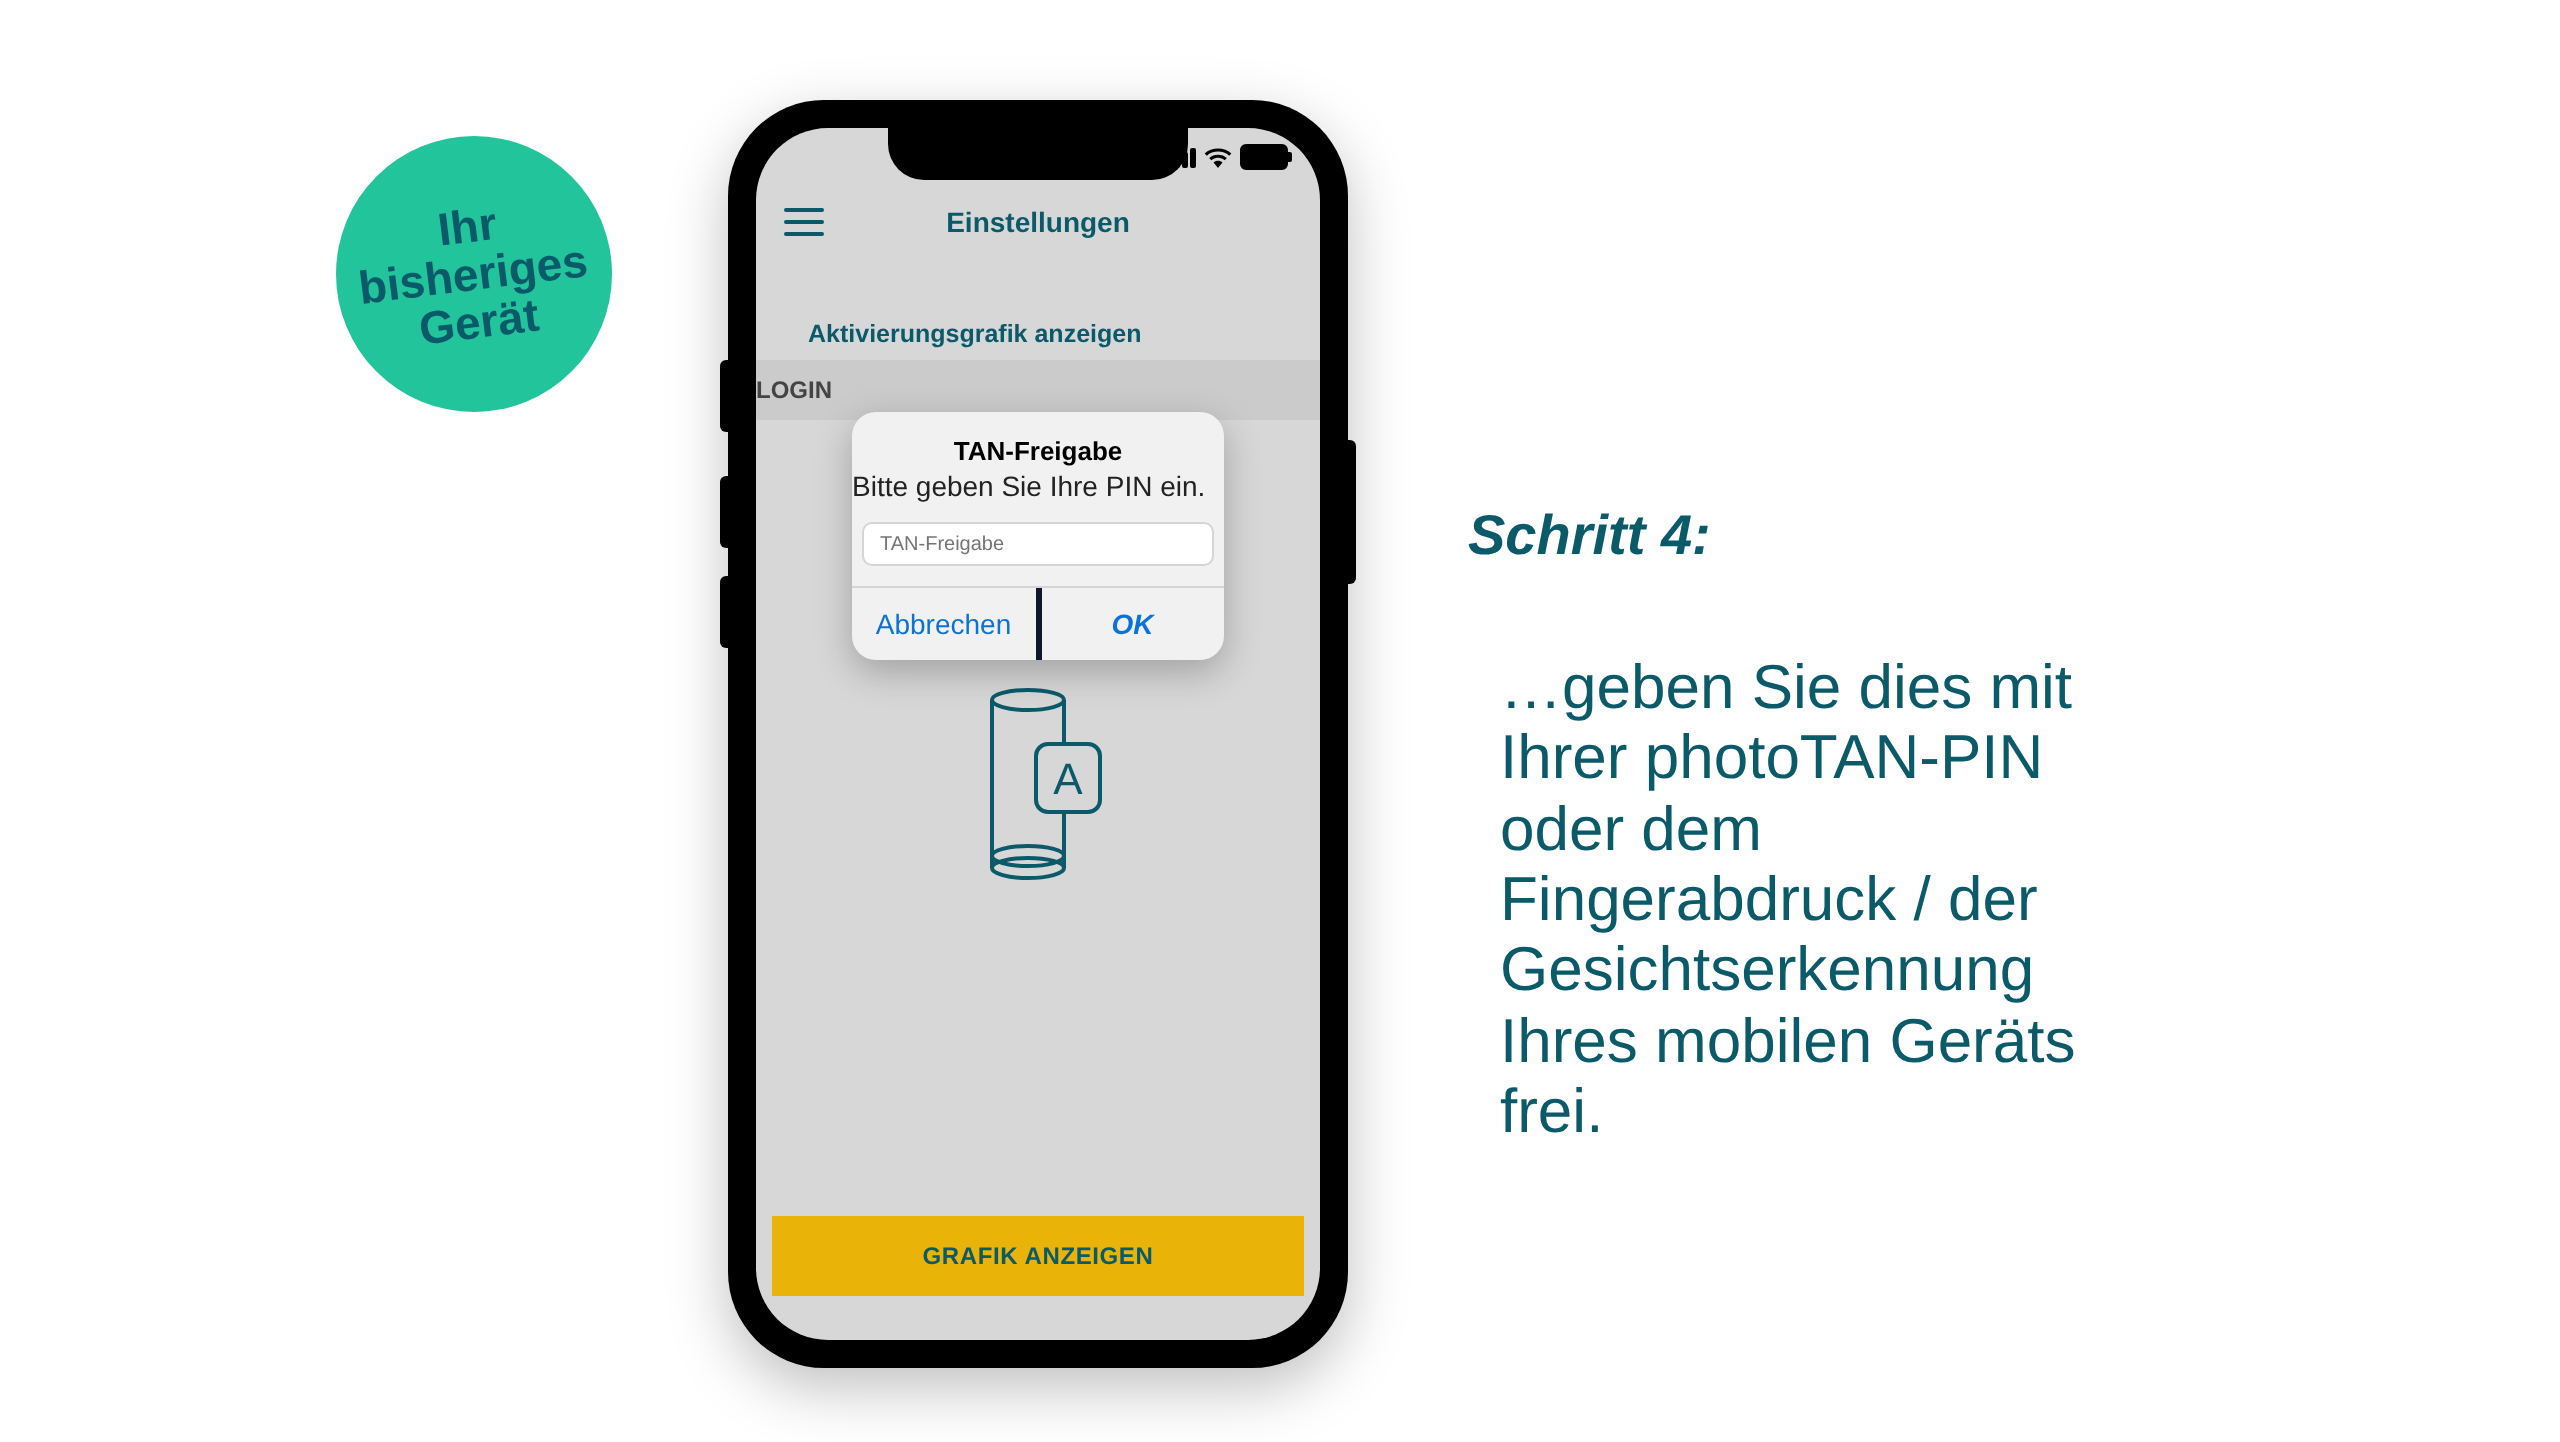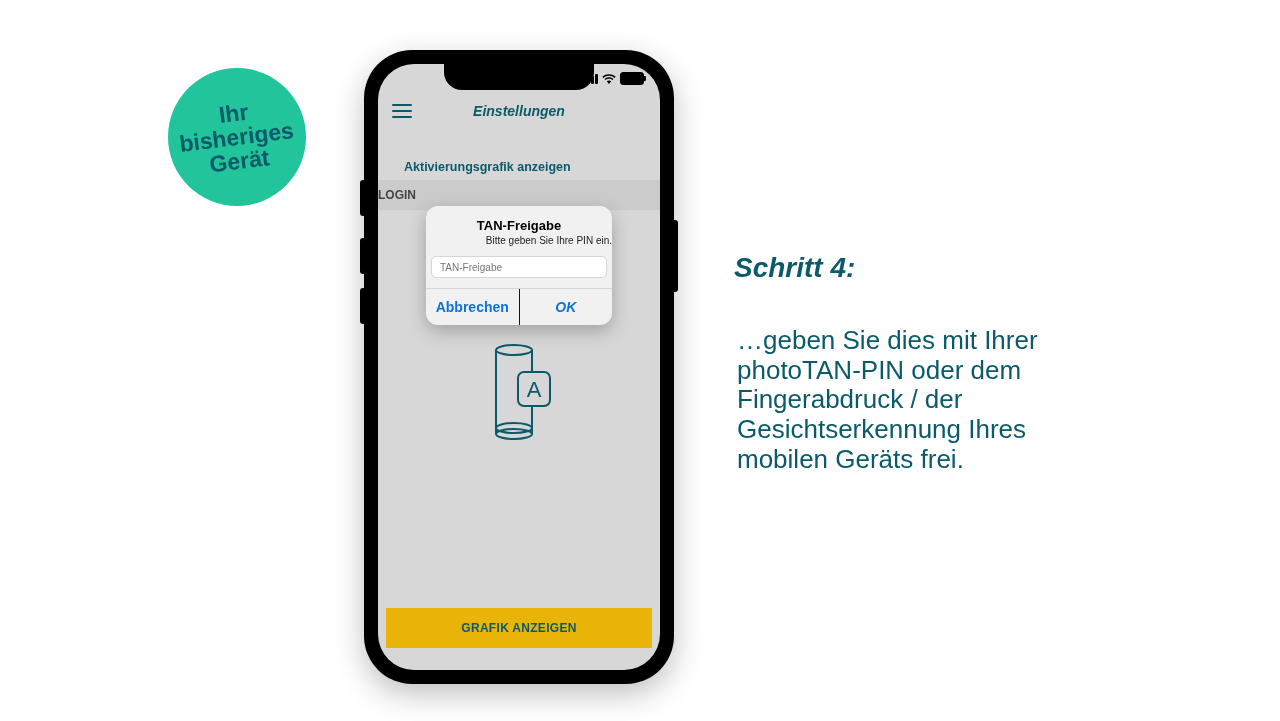--- a/index.html
+++ b/index.html
@@ -43,24 +43,24 @@
     width: 330px;
     color: #0a5a6a;
   }
   .step-title {
     font-size: 28px;
     font-weight: 700;
     margin: 0 0 42px 0;
     font-style: italic;
   }
   .step-body {
-    font-size: 26px;
+    font-size: 31px;
     font-weight: 500;
     line-height: 1.14;
-    margin: 3px;
+    margin: 16px;
   }
 
   
   .phone {
     position: absolute;
     left: 364px;
     top: 50px;
     width: 310px;
     height: 634px;
     background: #000;
@@ -182,21 +182,20 @@
     height: 2px;
     background: #0a5a6a;
     border-radius: 1px;
   }
   .header-title {
     width: 100%;
     text-align: center;
     color: #0a5a6a;
     font-size: 14px;
     font-weight: 600;
-    font-style: italic;
   }
 
   .section-label {
     position: absolute;
     top: 96px;
     left: 26px;
     color: #0a5a6a;
     font-size: 12.5px;
     font-weight: 700;
   }
@@ -230,22 +229,22 @@
     z-index: 20;
   }
   .dialog-title {
     text-align: center;
     font-size: 13px;
     font-weight: 700;
     color: #000;
     margin-top: 12px;
   }
   .dialog-sub {
-    text-align: right;
-    font-size: 10px;
+    text-align: left;
+    font-size: 14px;
     color: #222;
     margin-top: 2px;
     margin-bottom: 10px;
   }
   .pin-input {
     display: block;
     margin: 0 auto 10px auto;
     width: 176px;
     height: 22px;
     border: 1px solid #d5d5d5;
@@ -261,22 +260,22 @@
     border-top: 1px solid #d5d5d5;
   }
   .dialog-buttons > div {
     flex: 1;
     text-align: center;
     padding: 10px 0;
     font-size: 14px;
     color: #0b72d8;
   }
   .dialog-buttons > div:first-child {
-    border-right: 1px solid #0f172a;
-    font-weight: 700;
+    border-right: 3px solid #0f172a;
+    font-weight: 400;
   }
   .dialog-buttons > div:last-child {
     font-weight: 700;
     font-style: italic;
   }
 
   
   .illustration {
     position: absolute;
     top: 280px;

